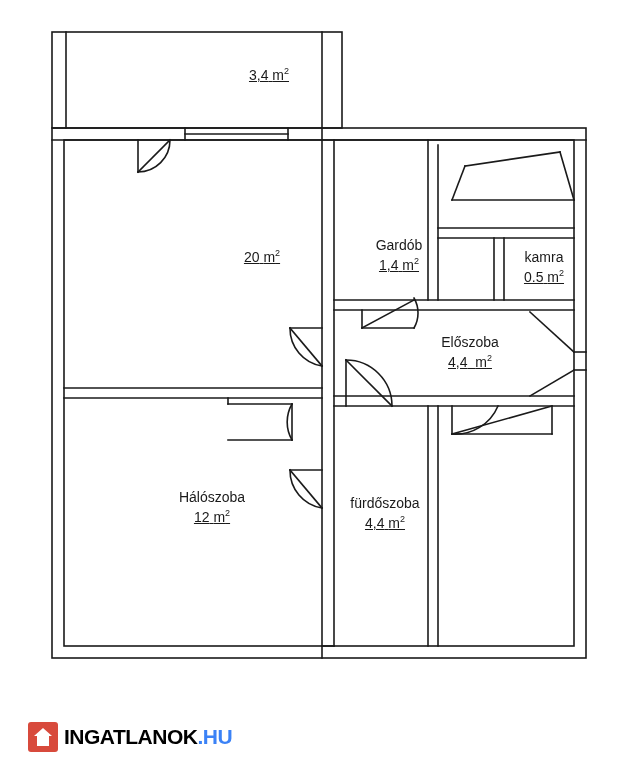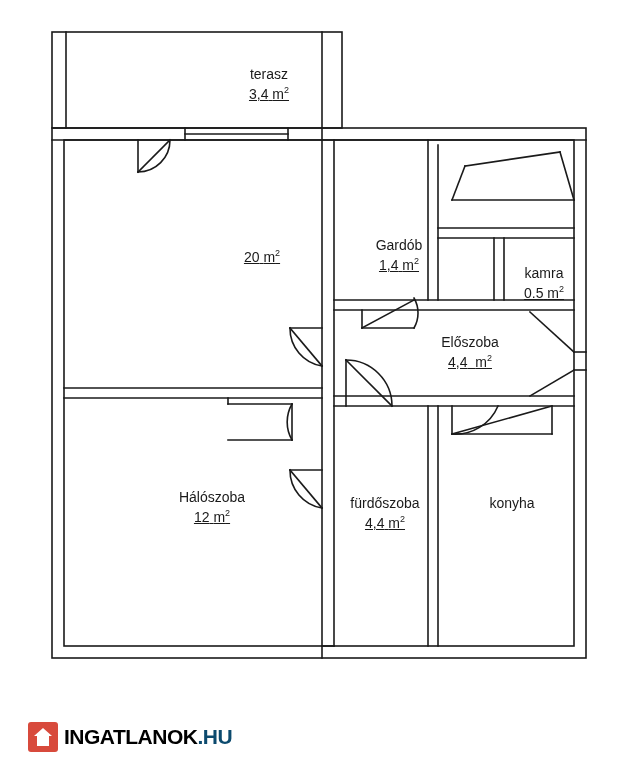--- a/index.html
+++ b/index.html
@@ -79,21 +79,21 @@
     width: 12px;
     height: 10px;
     background: #ffffff;
   }
   .wm-text {
     font-size: 21px;
     font-weight: bold;
     letter-spacing: -0.5px;
   }
   .wm-main { color: #000000; }
-  .wm-suffix { color: #0c4a6e; }
+  .wm-suffix { color: #3b82f6; }
 </style>
 </head>
 <body>
 
 <svg id="floorplan" viewBox="0 0 639 768">
   <g fill="none" stroke="#1a1a1a" stroke-width="1.6" stroke-linecap="square">
 
     <rect x="52" y="32" width="290" height="96"></rect>
 
     <line x1="66" y1="32" x2="66" y2="128"></line>
@@ -175,53 +175,51 @@
     <line x1="452" y1="406" x2="452" y2="434"></line>
     <path d="M 452 434 A 46 46 0 0 0 498 406"></path>
     <line x1="452" y1="434" x2="552" y2="406"></line>
     <line x1="452" y1="434" x2="552" y2="434"></line>
     <line x1="552" y1="406" x2="552" y2="434"></line>
 
   </g>
 </svg>
 
 <div class="room-label" style="left:209px; top:65px; width:120px;">
-  <span class="room-name">terasz</span>
   <span class="room-area"><span>3,4</span> <span>m</span><sup>2</sup></span>
 </div>
 
 <div class="room-label" style="left:202px; top:247px; width:120px;">
   <span class="room-area"><span>20</span> <span>m</span><sup>2</sup></span>
 </div>
 
 <div class="room-label" style="left:344px; top:203px; width:110px;margin-top:33px;">
   <span class="room-name">Gardób</span>
   <span class="room-area"><span>1,4</span> <span>m</span><sup>2</sup></span>
 </div>
 
-<div class="room-label" style="left:494px; top:264px; width:100px;text-align:center;">
+<div class="room-label" style="left:494px; top:248px; width:100px;text-align:center;">
   <span class="room-name">kamra</span>
   <span class="room-area"><span>0.5</span> <span>m</span><sup>2</sup></span>
 </div>
 
 <div class="room-label" style="left:410px; top:333px; width:120px;">
   <span class="room-name">Előszoba</span>
   <span class="room-area"><span>4,4</span>&nbsp; <span>m</span><sup>2</sup></span>
 </div>
 
 <div class="room-label" style="left:147px; top:488px; width:130px;">
   <span class="room-name">Hálószoba</span>
   <span class="room-area"><span>12</span> <span>m</span><sup>2</sup></span>
 </div>
 
 <div class="room-label" style="left:325px; top:494px; width:120px;">
   <span class="room-name">fürdőszoba</span>
   <span class="room-area"><span>4,4</span> <span>m</span><sup>2</sup></span>
 </div>
 
 <div class="room-label" style="left:457px; top:494px; width:110px;">
-  <span class="room-name">konyha</span>
 </div>
 
 <div class="watermark">
   <div class="wm-logo"></div>
   <div class="wm-text"><span class="wm-main">INGATLANOK</span><span class="wm-suffix">.HU</span></div>
 </div>
 
 </body></html>

